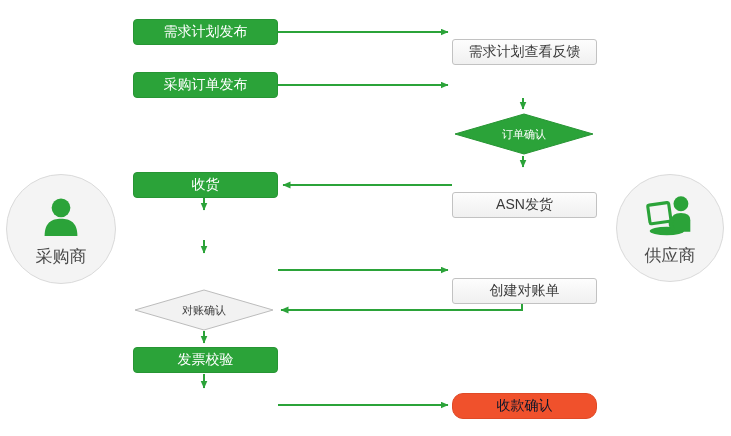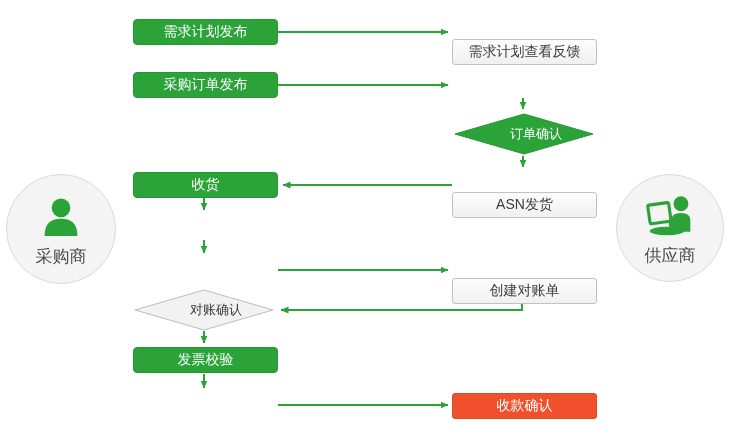--- a/index.html
+++ b/index.html
@@ -17,30 +17,30 @@
   }
   .proc{
     background:#2ba339;color:#ffffff;border-radius:4px;
     border:1px solid #279534;
   }
   .io{
     background:linear-gradient(#fdfdfd,#f0f0f0);color:#3a3a3a;
     border:1px solid #c2c2c2;border-radius:3px;margin-top:20px;
   }
   .hl{
-    background:#f0512c;color:#ffffff;border-radius:3px;border:1px solid #e04a27;
+    background:#f0512c;color:#0f172a;border-radius:11px;border:1px solid #e04a27;
   }
 
   
   .diamond{position:absolute;width:140px;height:42px;}
   .diamond svg{position:absolute;left:0;top:0;display:block;}
   .diamond span{
-    position:absolute;left:12px;top:0;width:100%;height:100%;
+    position:absolute;left:0;top:0;width:100%;height:100%;
     display:flex;align-items:center;justify-content:center;
-    font-size:13px;white-space:nowrap;
+    font-size:11px;white-space:nowrap;
   }
   .diamond.green span{color:#ffffff;}
   .diamond.gray span{color:#3a3a3a;}
 
   
   .actor{
     position:absolute;border-radius:50%;
     background:#f4f4f4;border:1px solid #dadada;box-sizing:border-box;
     display:flex;flex-direction:column;align-items:center;justify-content:center;
   }

